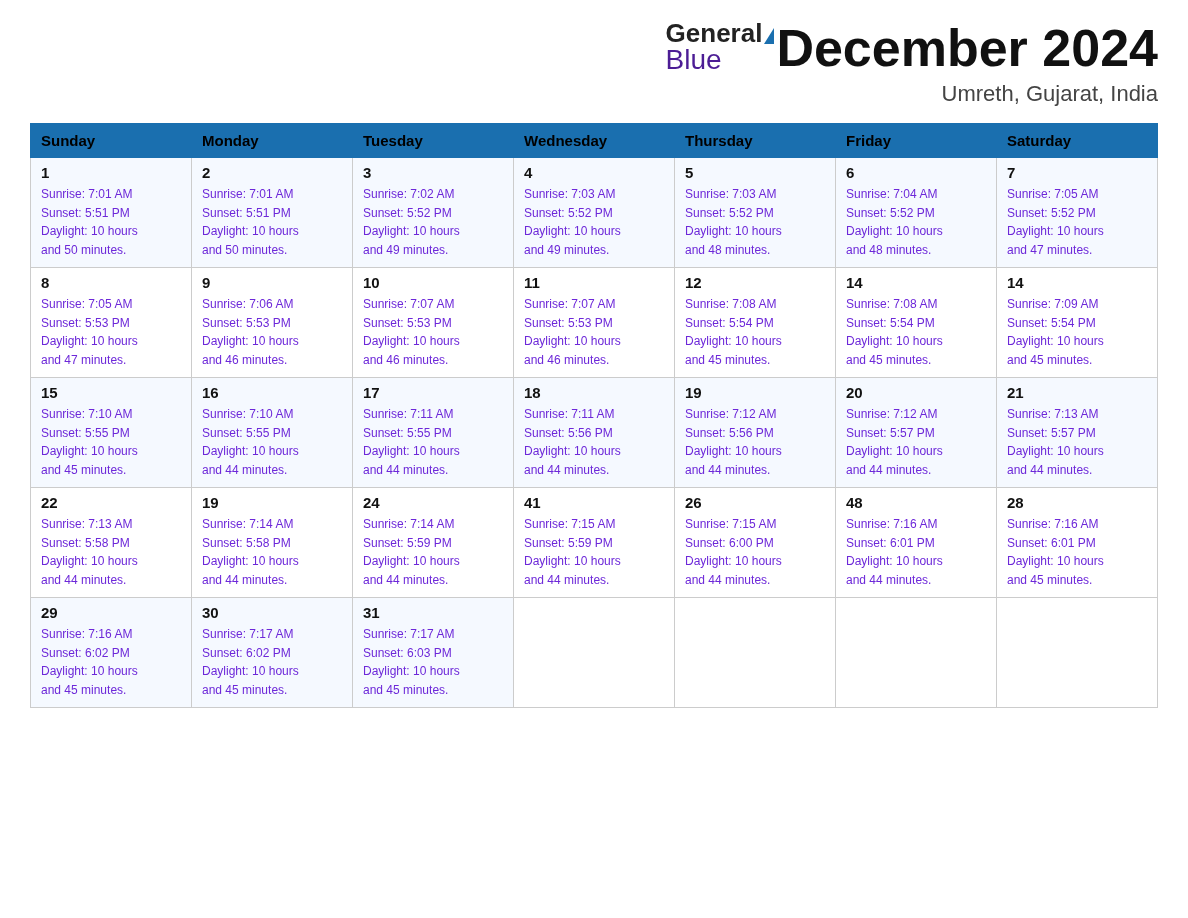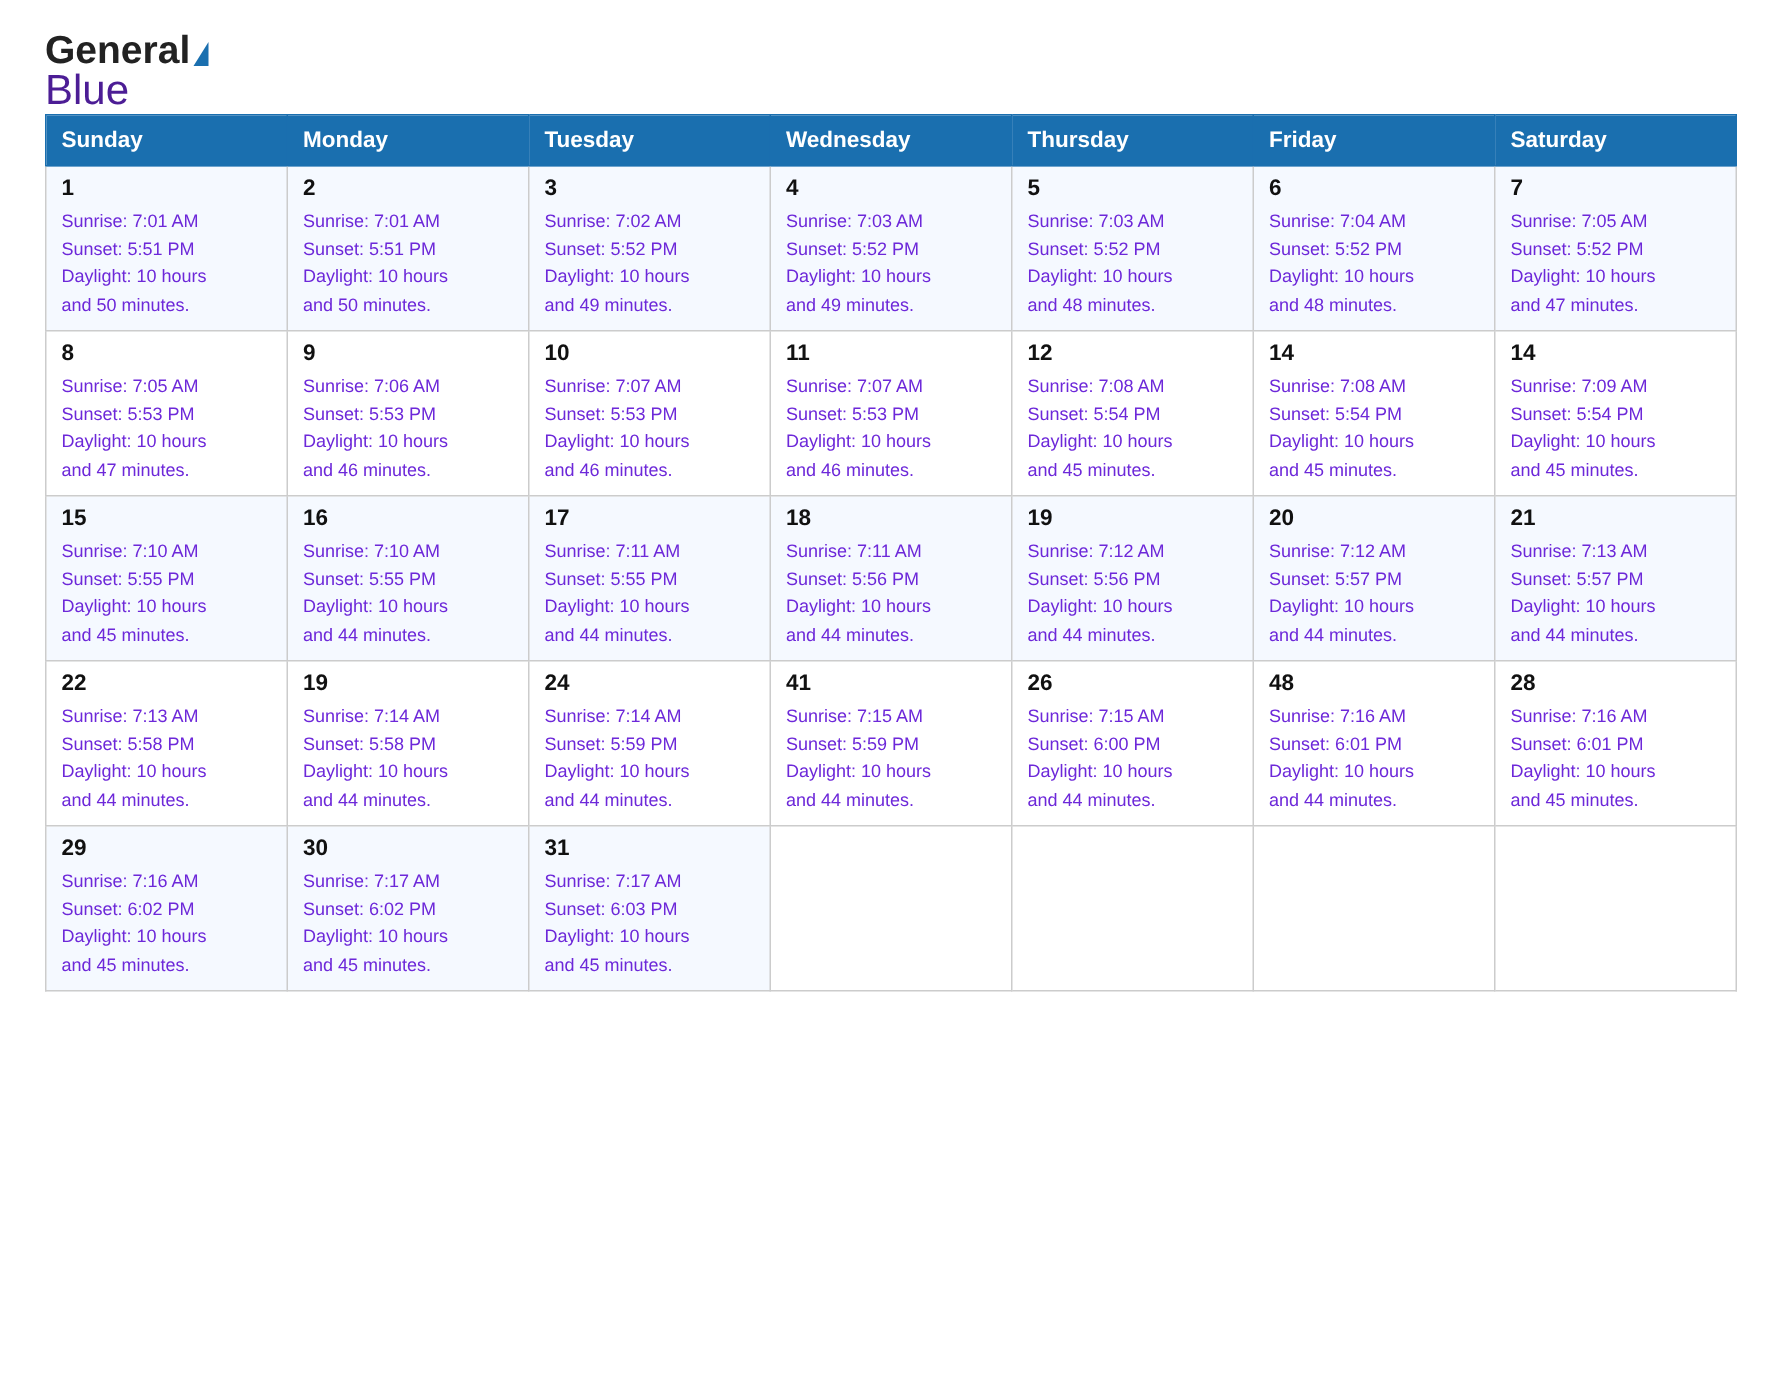--- a/index.html
+++ b/index.html
@@ -5,22 +5,23 @@
     * { box-sizing: border-box; margin: 0; padding: 0; }
     body {
       font-family: Arial, sans-serif;
       background: #fff;
       padding: 20px 30px;
       width: 1188px;
       min-height: 918px;
     }
     .header {
       display: flex;
-      justify-content: space-between;
+      justify-content: flex-end;
       align-items: flex-start;
+      margin-bottom: 16px;
     }
     .logo {
       display: flex;
       flex-direction: column;
       align-items: flex-start;
     }
     .logo-text {
       display: flex;
       align-items: flex-end;
       font-size: 26px;
@@ -56,21 +57,21 @@
       color: #444;
       margin-top: 4px;
     }
     table {
       width: 100%;
       border-collapse: collapse;
       table-layout: fixed;
     }
     thead th {
       background: #1a6faf;
-      color: #ffffff;
+      color: #000000;
       font-size: 15px;
       font-weight: bold;
       padding: 8px 10px;
       text-align: left;
       border: 1px solid #1a6faf;
     }
     tbody td {
       border: 1px solid #ccc;
       vertical-align: top;
       padding: 6px 10px;
@@ -106,20 +107,24 @@
 <div class="header">
   <div class="logo">
     <div class="logo-text">
       <span class="logo-general">General</span>
       <span class="logo-triangle"></span>
     </div>
     <div style="margin-top:-2px">
       <span class="logo-blue">Blue</span>
     </div>
   </div>
+  <div class="title-block">
+    <div class="month-title">December 2024</div>
+    <div class="location">Umreth, Gujarat, India</div>
+  </div>
 </div>
 
 <table>
   <thead>
     <tr id="weekday-header">
         <th>Sunday</th>
         <th>Monday</th>
         <th>Tuesday</th>
         <th>Wednesday</th>
         <th>Thursday</th>

